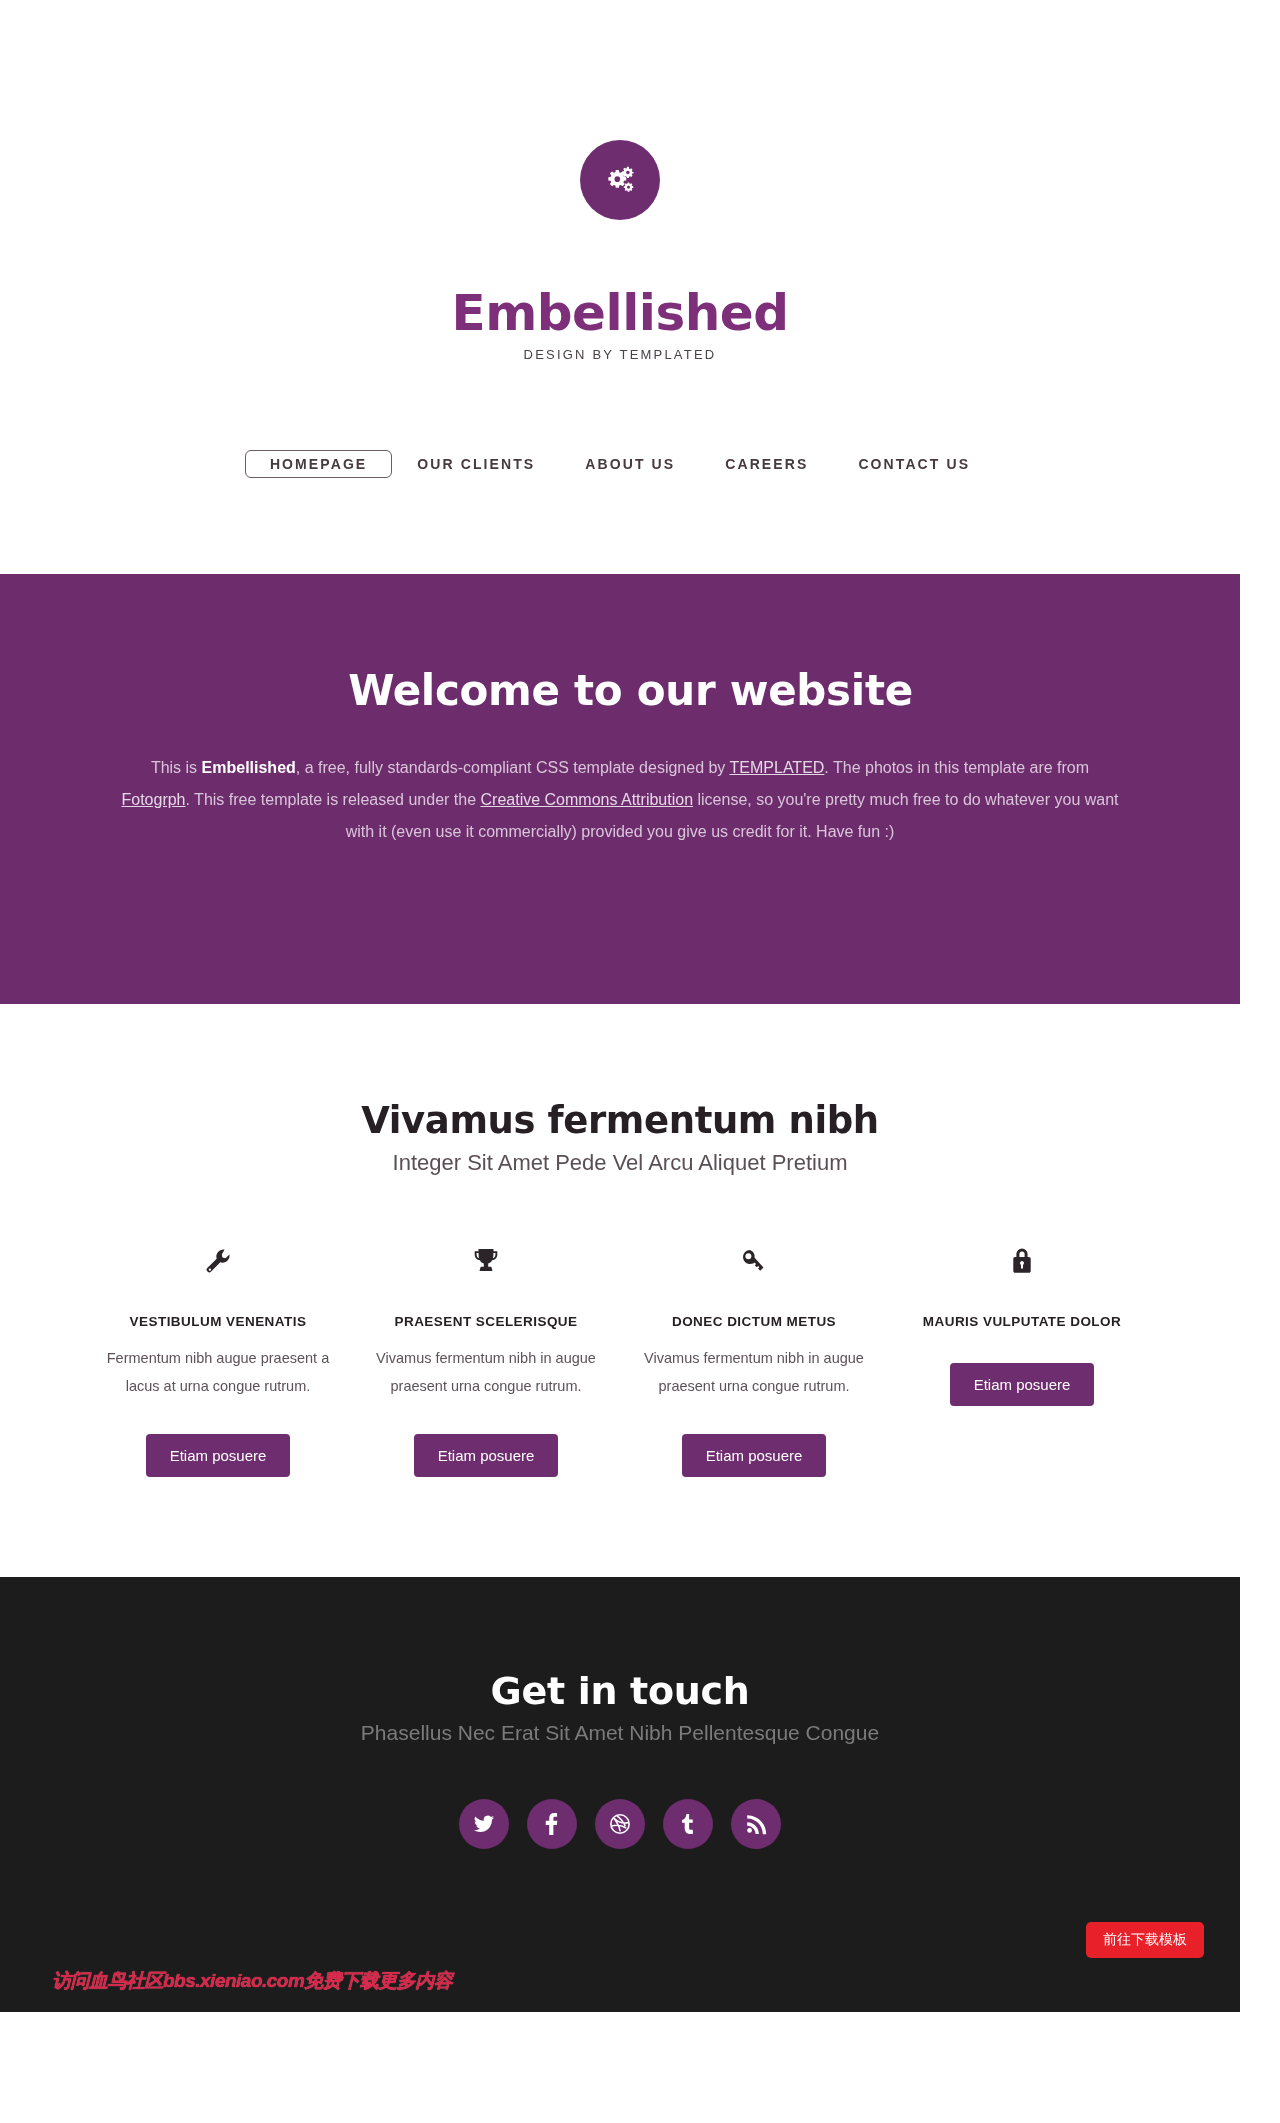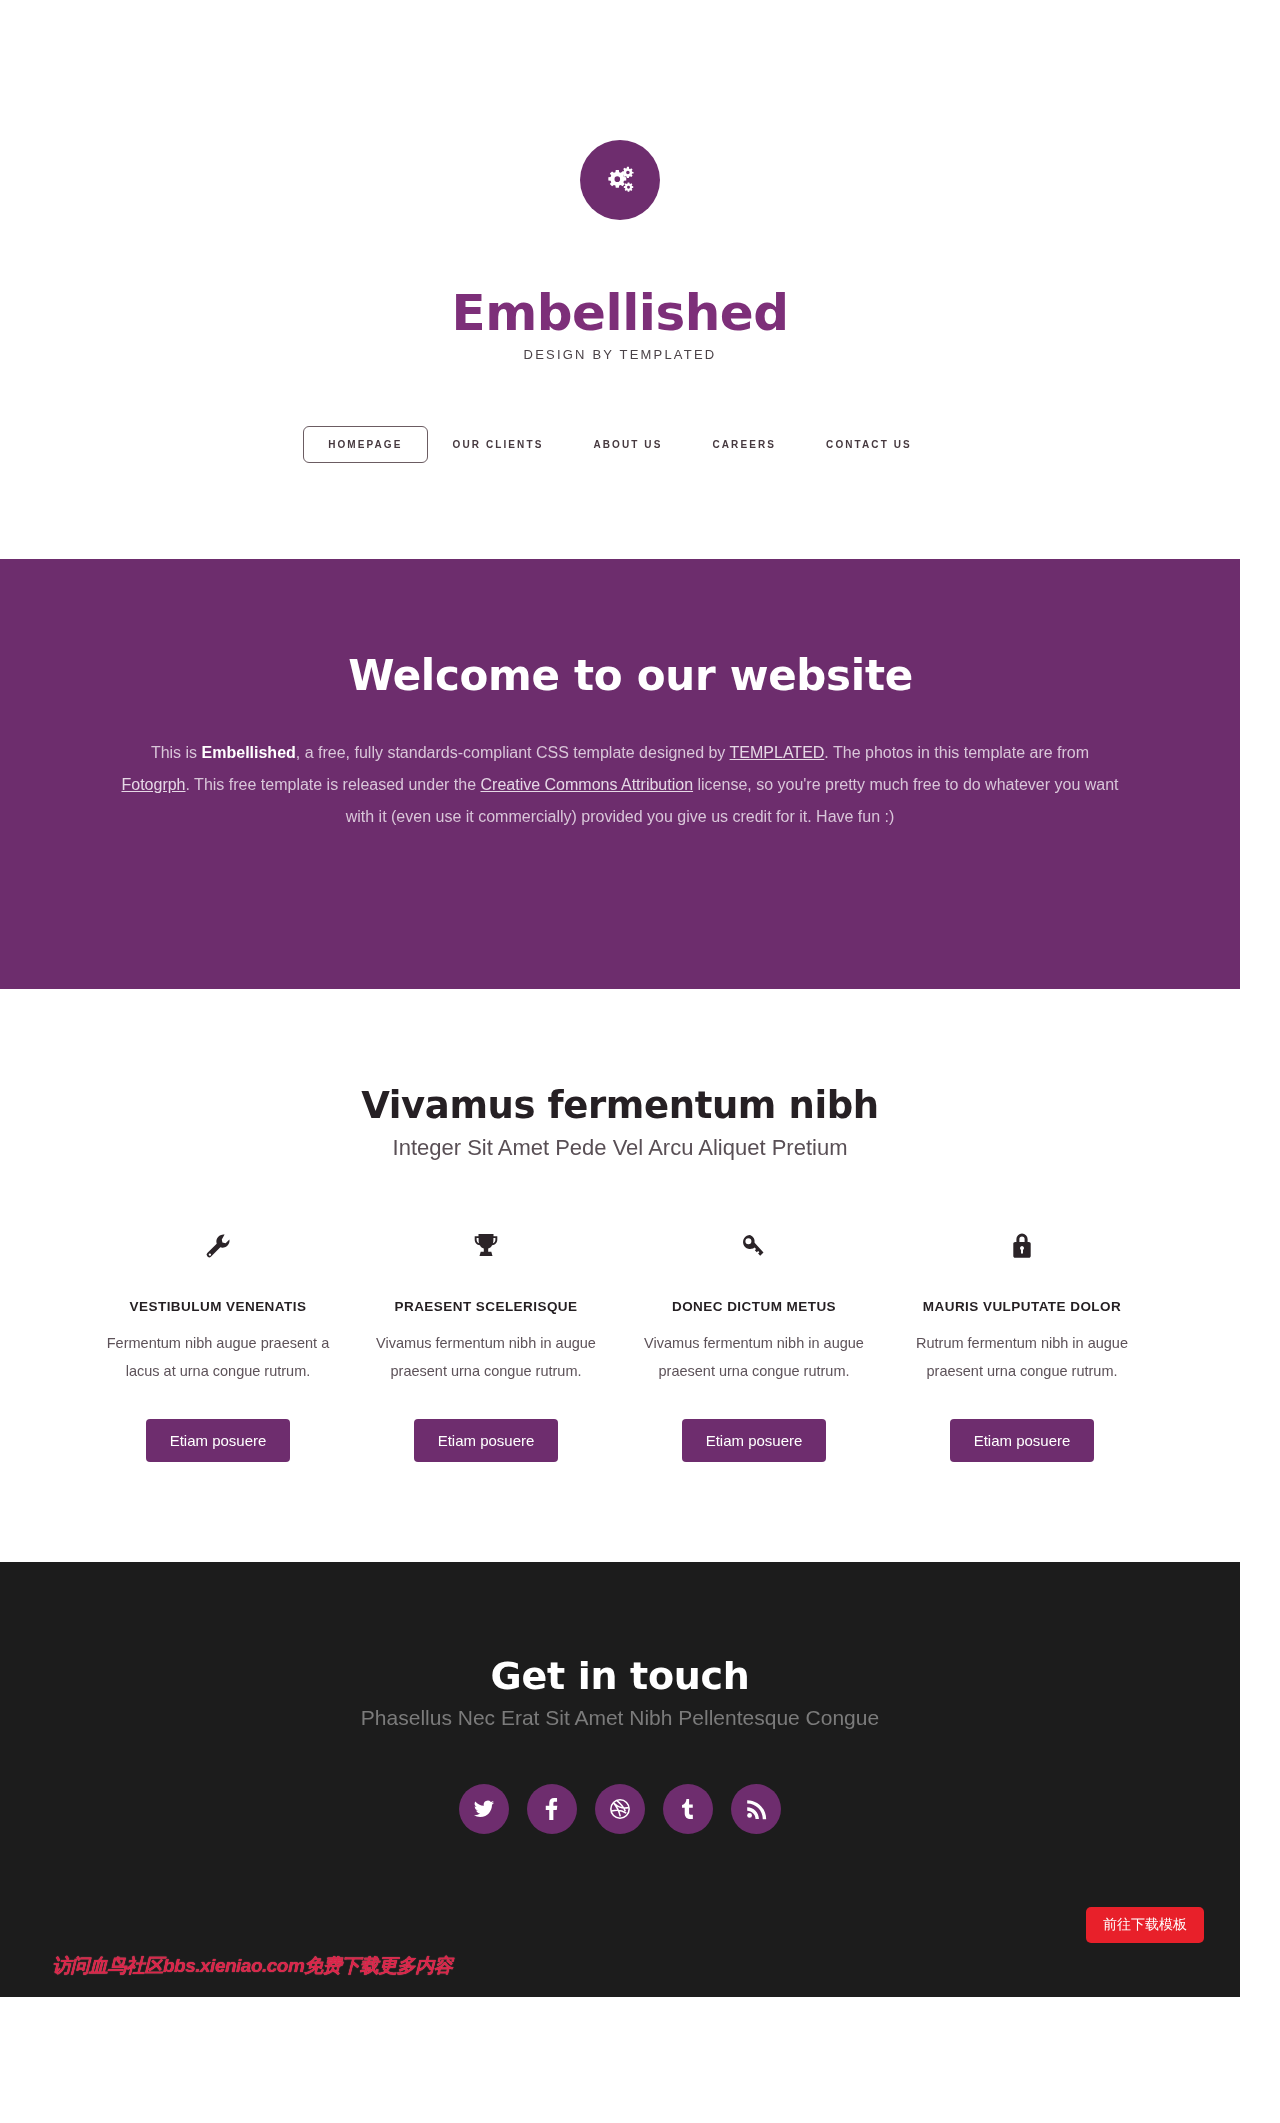--- a/index.html
+++ b/index.html
@@ -59,31 +59,32 @@
 
   
   .nav {
     margin-top: 64px;
     display: flex;
     justify-content: center;
     align-items: center;
     gap: 0;
   }
   .nav-item {
-    font-size: 10px;
+    font-size: 14px;
     letter-spacing: 2.1px;
     font-weight: bold;
     color: #46393f;
-    padding: 12px 24px;
+    padding: 5px 24px;
     text-decoration: none;
     border: 1px solid transparent;
     border-radius: 6px;
     white-space: nowrap;
     cursor: pointer;
     background: none;
+    margin-top: 24px;
   }
   .nav-item.active {
     border: 1px solid #6b5c62;
   }
 
   
   .banner {
     margin-top: 96px;
     width: 100%;
     height: 430px;
@@ -321,21 +322,20 @@
         <button class="box-btn">Etiam posuere</button>
       </div>
 
       <div class="box">
         <div class="box-icon">
           <svg width="22" height="28" viewBox="0 0 22 28" fill="#2b2428">
             <path d="M11 1.5A5.6 5.6 0 0 0 5.4 7.1v2.9H4.1c-1 0-1.8.8-1.8 1.8v12.1c0 1 .8 1.8 1.8 1.8h13.8c1 0 1.8-.8 1.8-1.8V11.8c0-1-.8-1.8-1.8-1.8h-1.3V7.1A5.6 5.6 0 0 0 11 1.5zm0 3a2.6 2.6 0 0 1 2.6 2.6v2.9H8.4V7.1A2.6 2.6 0 0 1 11 4.5zm0 9.6a2 2 0 0 1 1 3.7v3a1 1 0 0 1-2 0v-3a2 2 0 0 1 1-3.7z"></path>
           </svg>
         </div>
         <div class="box-title">MAURIS VULPUTATE DOLOR</div>
-        <div class="box-text">Rutrum fermentum nibh in augue praesent urna congue rutrum.</div>
         <button class="box-btn">Etiam posuere</button>
       </div>
 
     </div>
   </div>
 
   <div class="footer">
     <h2>Get in touch</h2>
     <div class="sub">Phasellus Nec Erat Sit Amet Nibh Pellentesque Congue</div>
 

